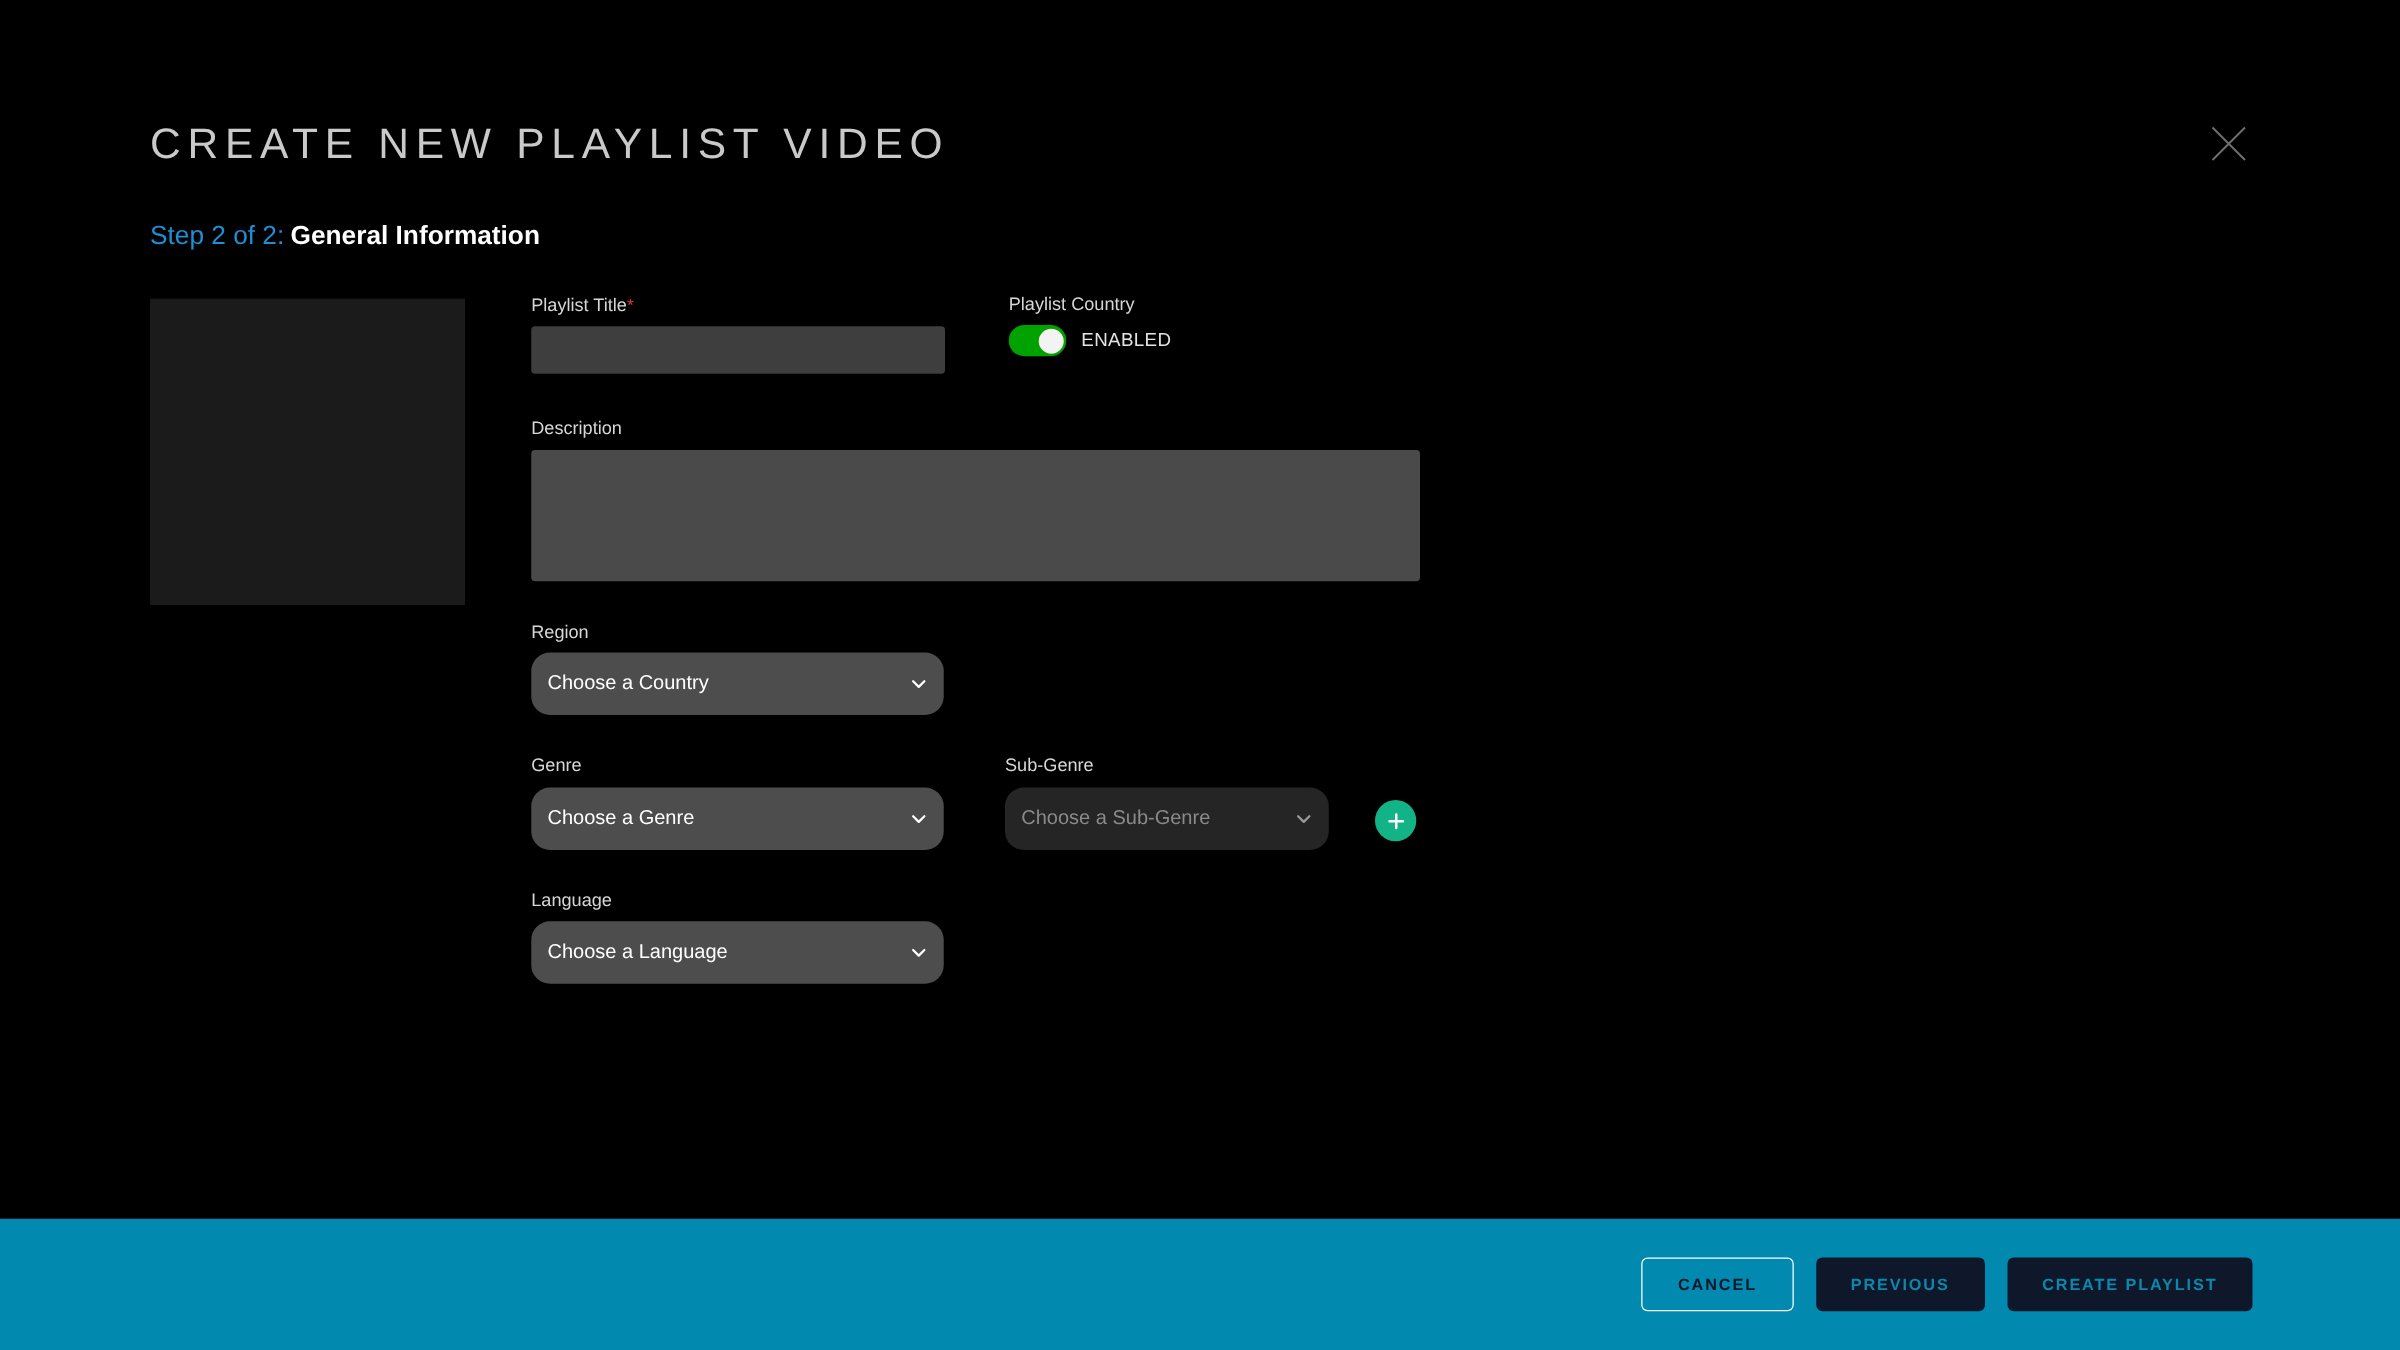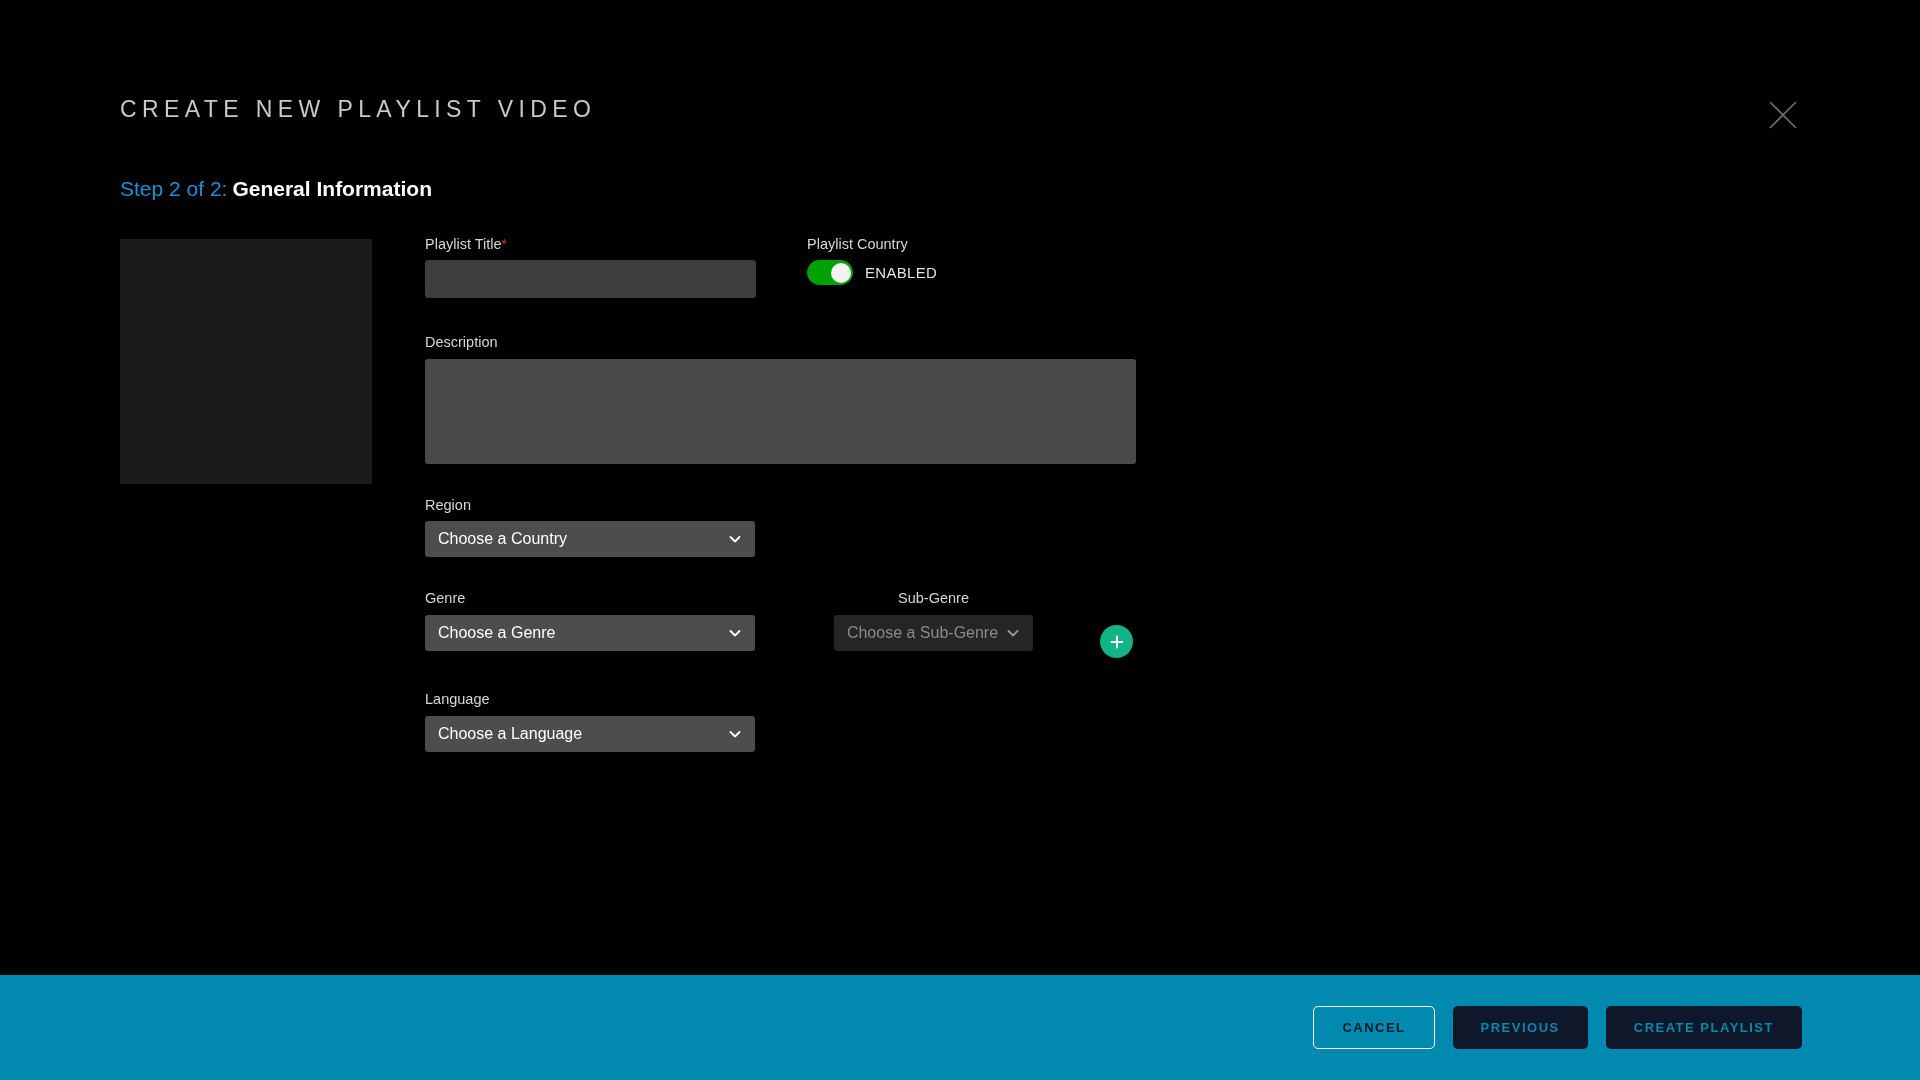--- a/index.html
+++ b/index.html
@@ -18,21 +18,21 @@
     width: 1920px;
     height: 1080px;
     background: #000000;
   }
 
   
   .page-title {
     position: absolute;
     left: 120px;
     top: 96px;
-    font-size: 23px;
+    font-size: 34px;
     font-weight: 300;
     letter-spacing: 5.4px;
     color: #c9c9c9;
     white-space: nowrap;
   }
 
   .close-btn {
     position: absolute;
     right: 120px;
     top: 98px;
@@ -108,23 +108,23 @@
   .col-title  { width: 331px; }
   .col-status { margin-left: 51px; }
   .col-desc   { width: 711px; }
 
   .mt-row   { margin-top: 36px; }
   .mt-row-2 { margin-top: 33px; }
 
   
   .select {
     position: relative;
-    height: 36px;
+    height: 50px;
     background: #4d4d4d;
-    border-radius: 3px;
+    border-radius: 15px;
     display: flex;
     align-items: center;
     padding: 0 13px;
     cursor: pointer;
     user-select: none;
   }
   .select .value {
     font-size: 16px;
     color: #ffffff;
     white-space: nowrap;
@@ -138,21 +138,21 @@
   }
   .select .chev svg { display: block; width: 14px; height: 14px; }
 
   .select.disabled { background: #252525; cursor: default; }
   .select.disabled .value { color: #8a8a8a; }
   .select.disabled .chev svg path { stroke: #9a9a9a; }
 
   .w-region   { width: 330px; }
   .w-rating   { width: 332px; }
   .w-genre    { width: 330px; }
-  .w-subgenre { width: 259px; align-items: center; }
+  .w-subgenre { width: 259px; }
   .w-language { width: 330px; }
 
   .gap-right { margin-left: 49px; }
   .gap-right-2 { margin-left: 49px; }
 
   
   .toggle-row { display: flex; align-items: center; }
   .toggle {
     width: 46px;
     height: 25px;

